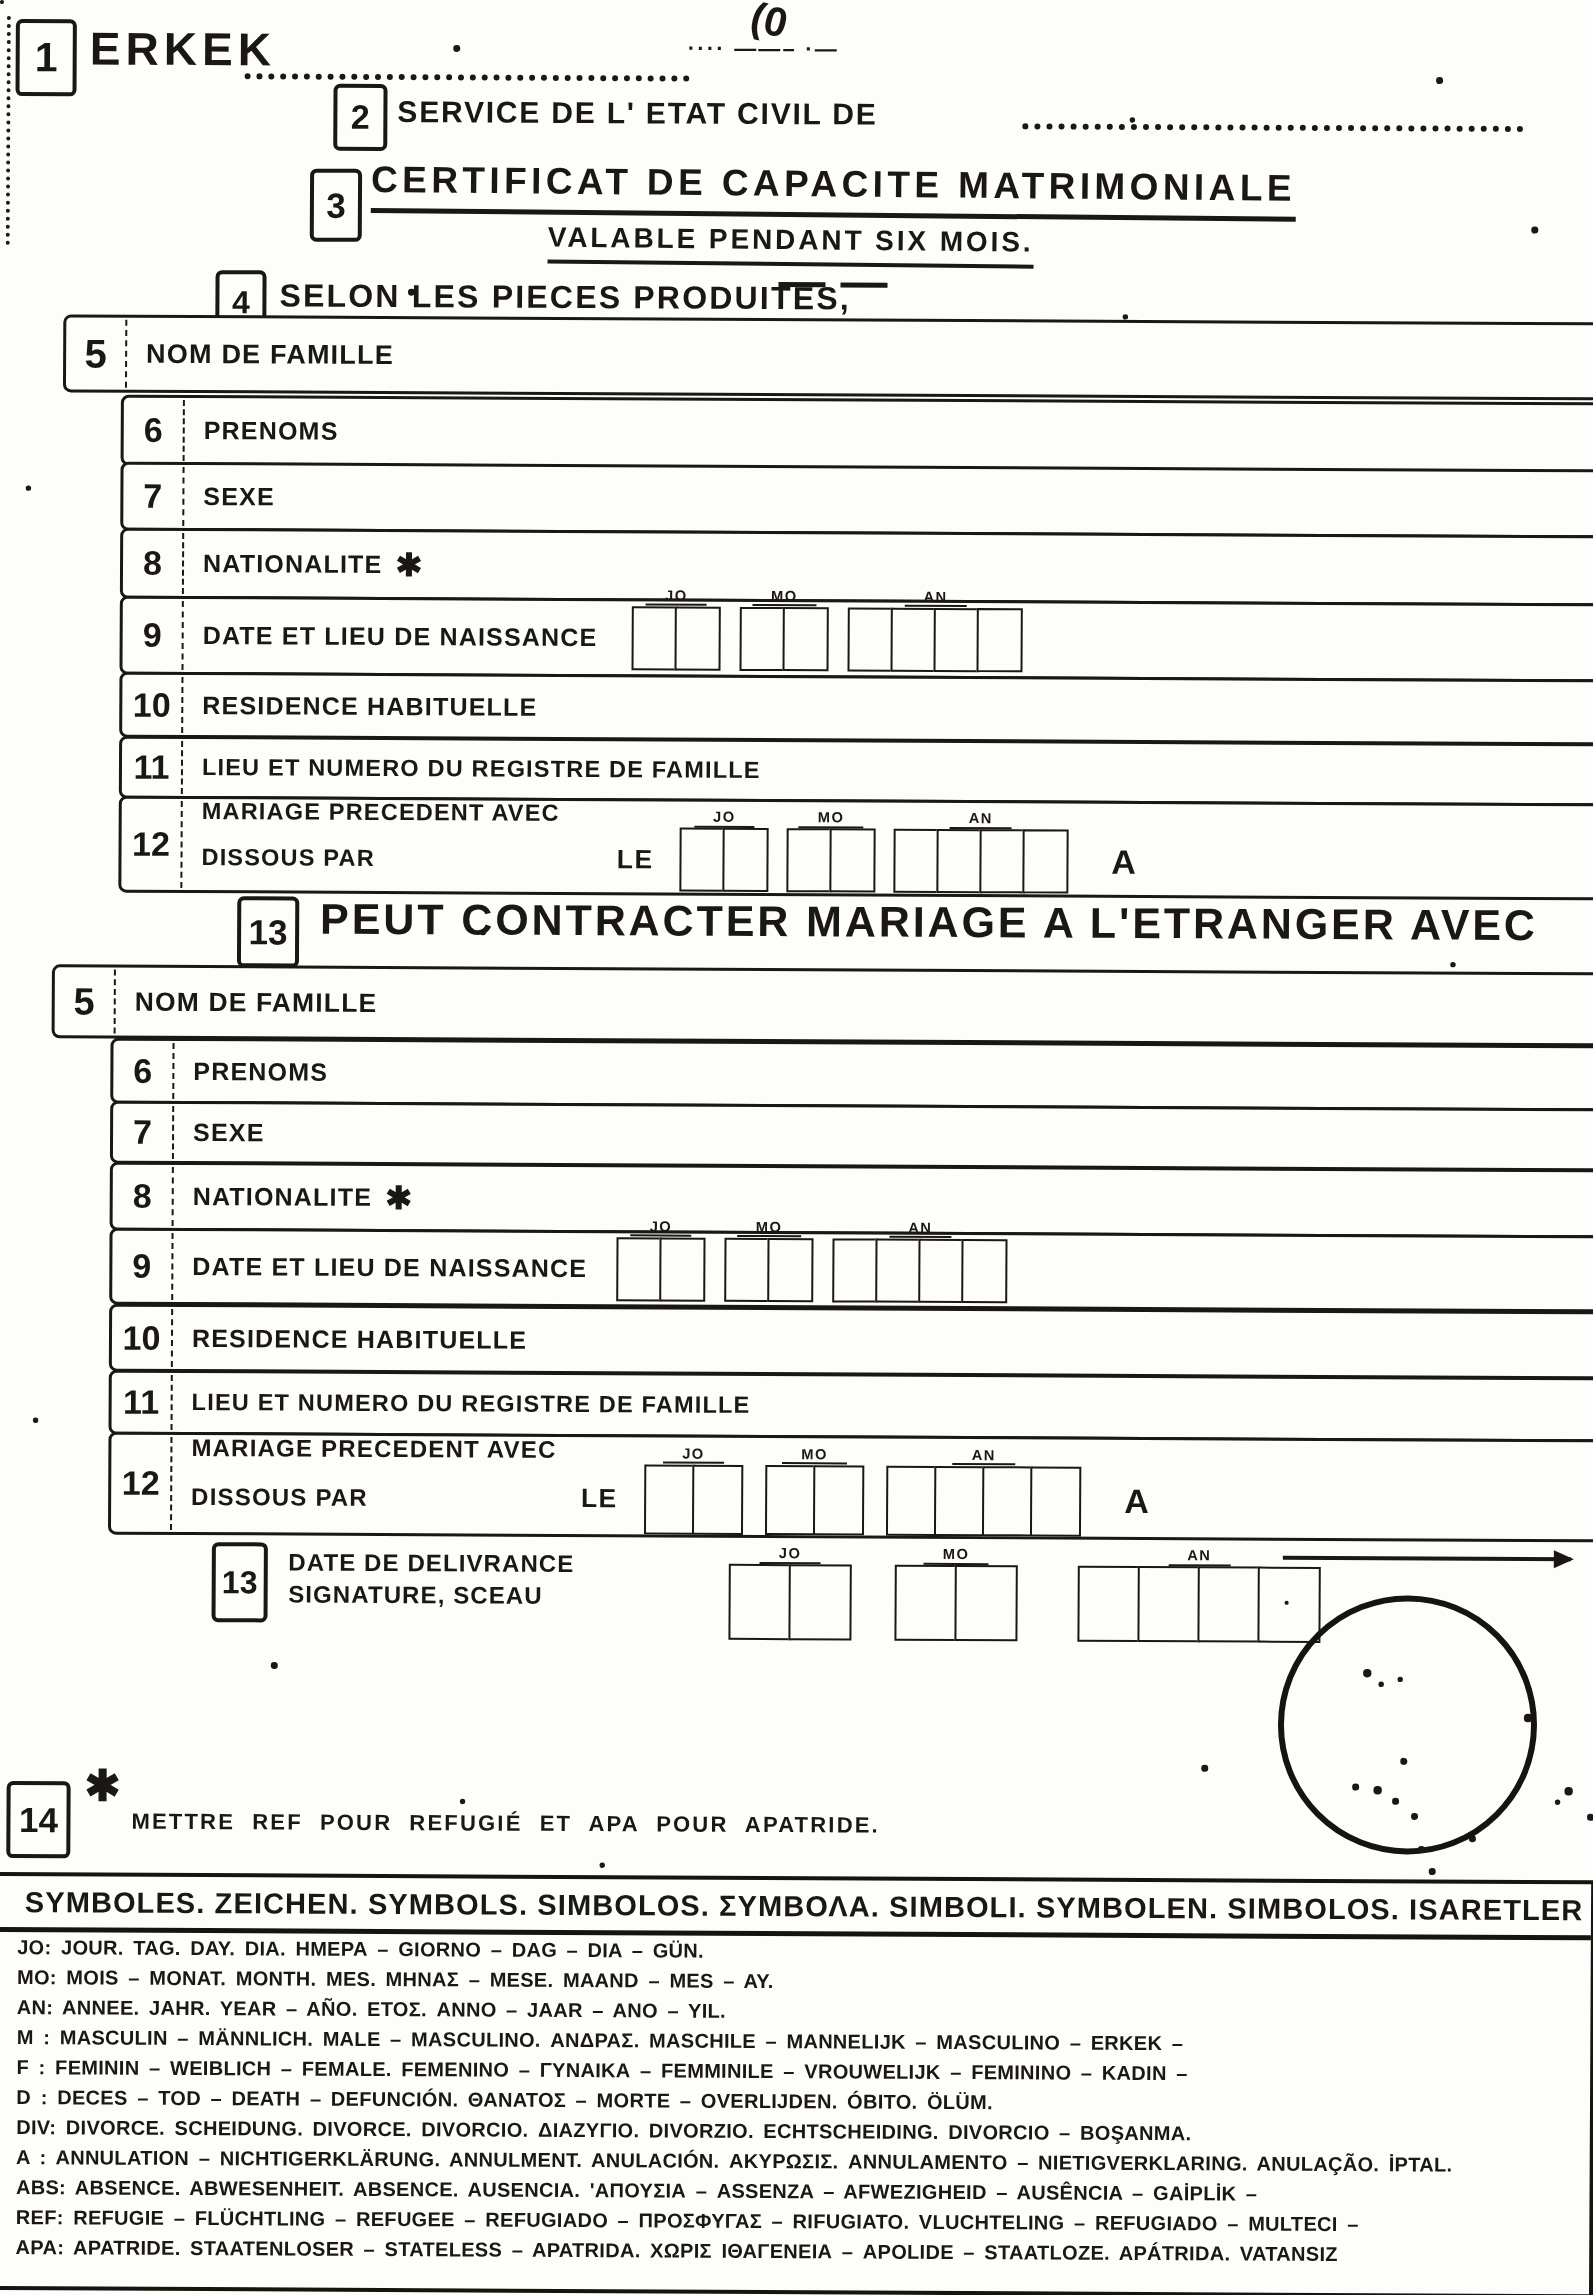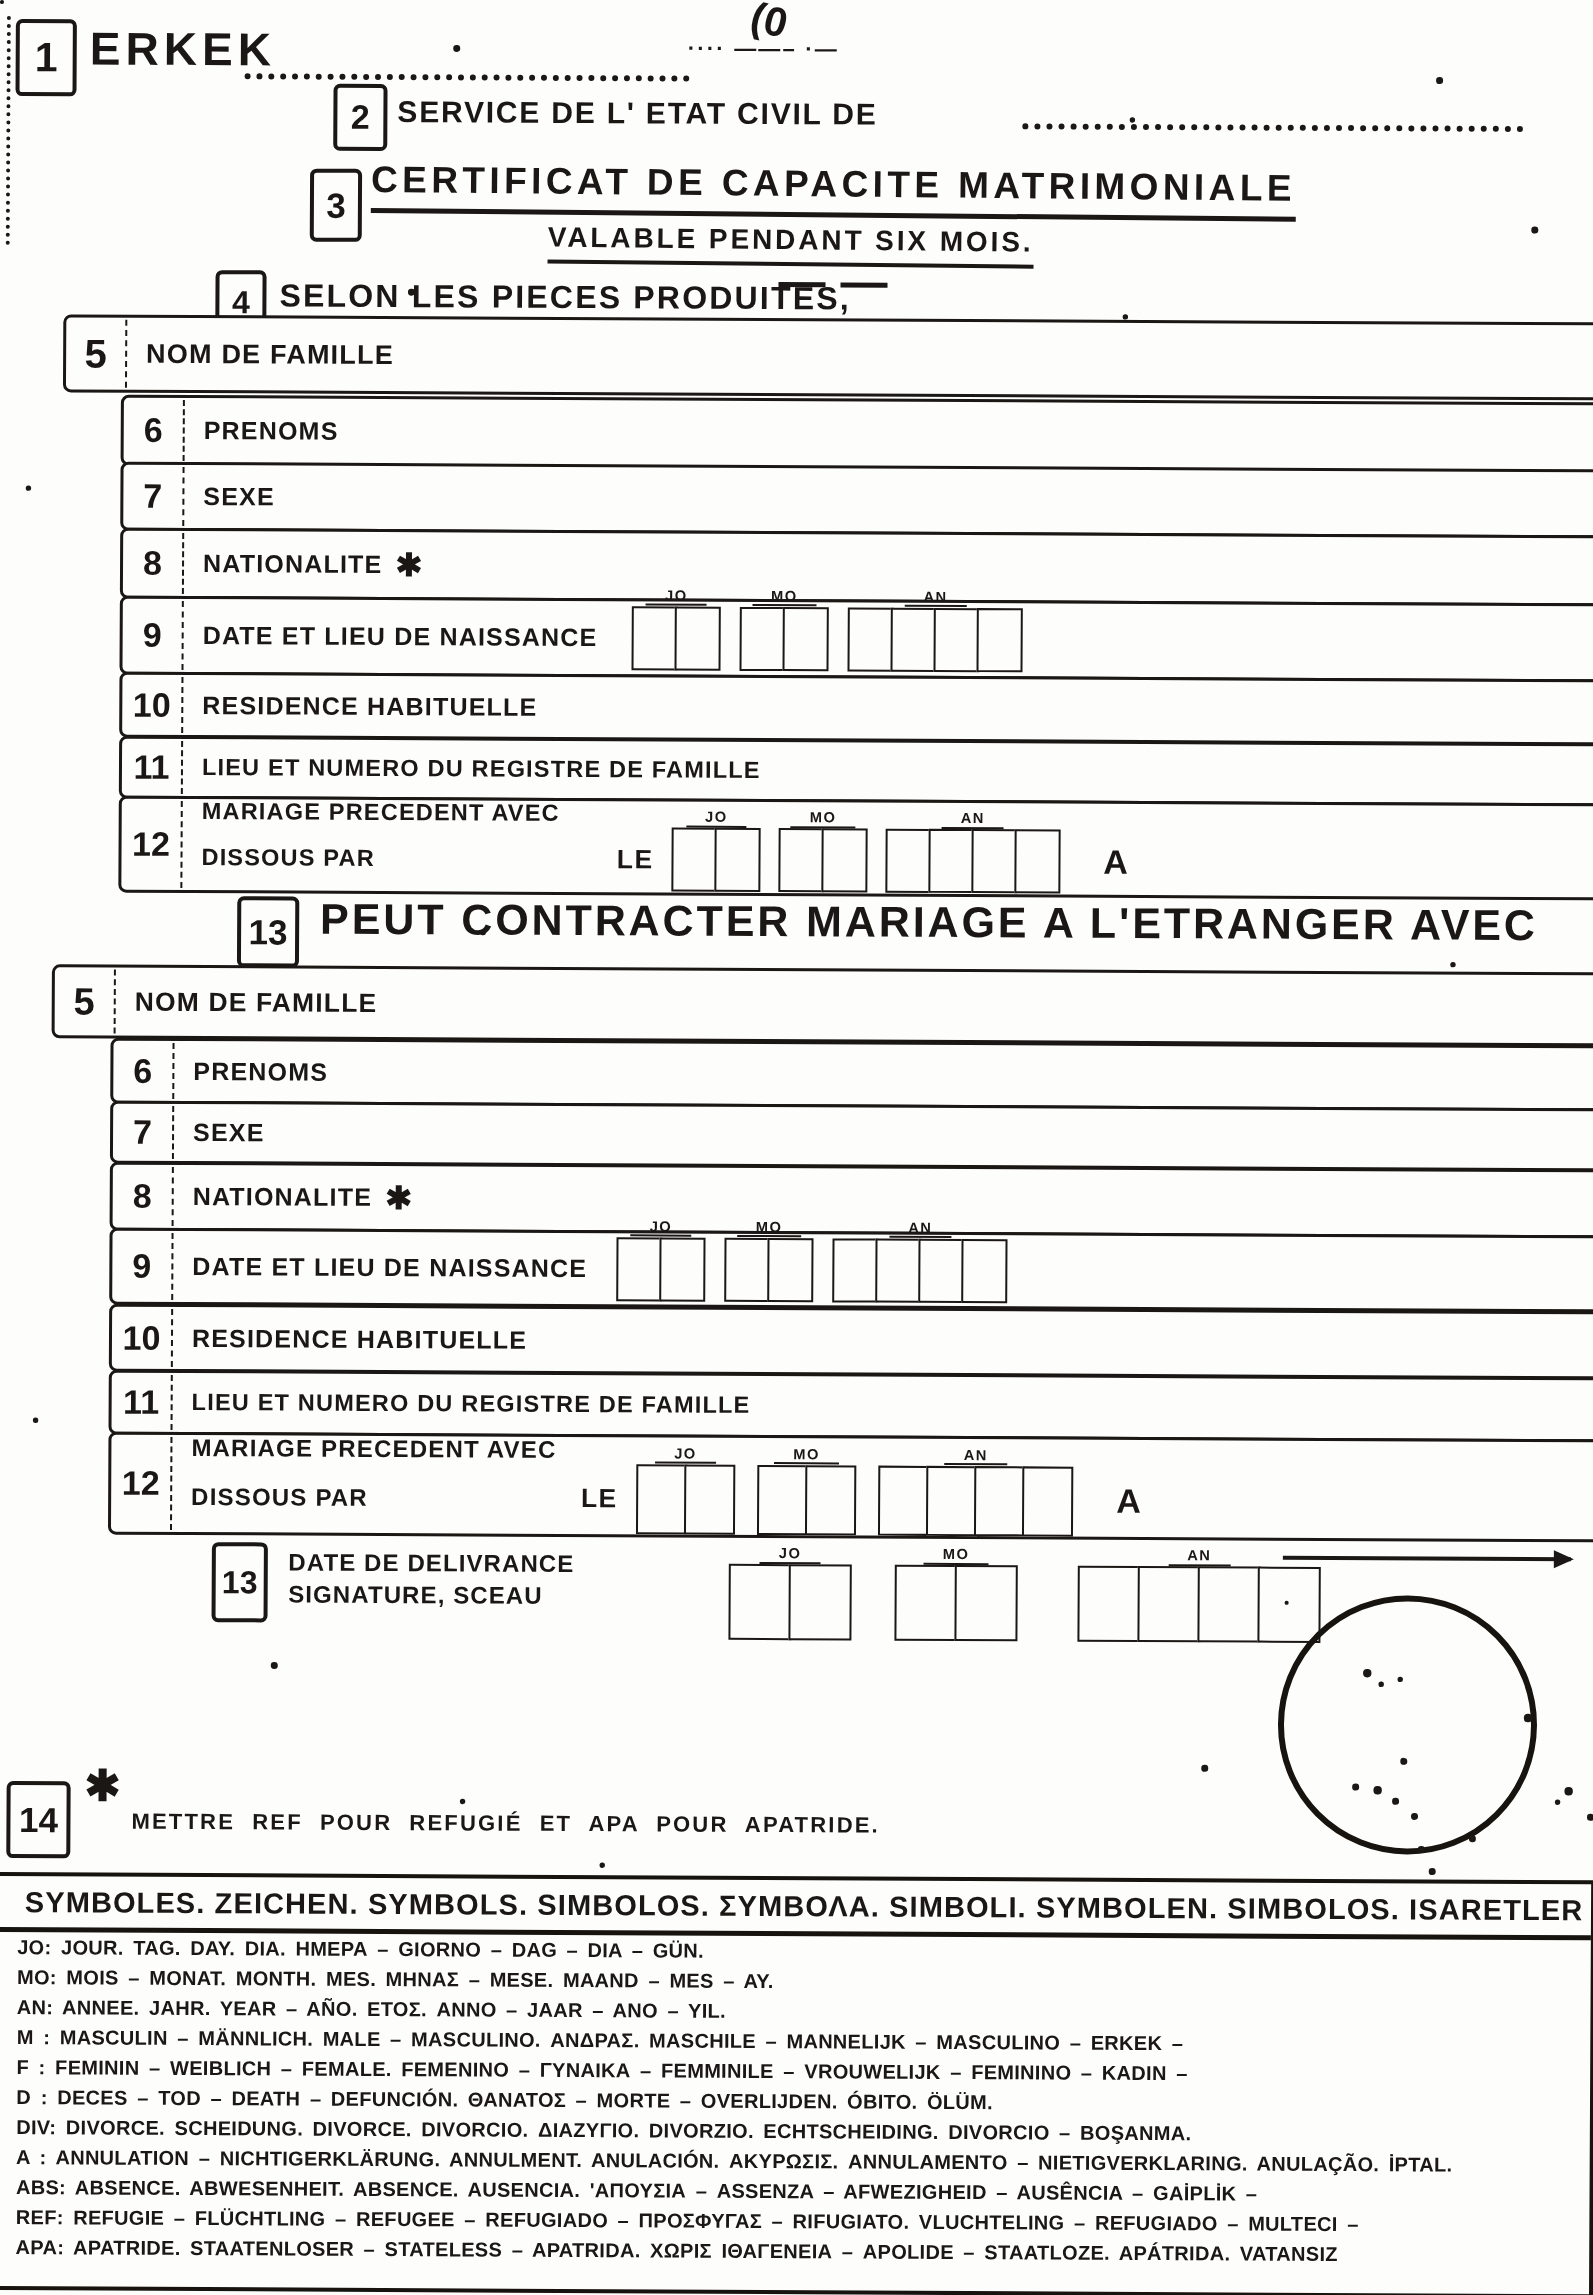--- a/index.html
+++ b/index.html
@@ -18,21 +18,21 @@
   .star{font-size:32px;font-weight:bold;margin-left:13.2px;line-height:0;}
   
   .dgroup{position:relative;display:flex;}
   .dlab{position:absolute;top:-19px;left:50%;transform:translateX(-50%);
         font-size:14.7px;font-weight:bold;letter-spacing:1.5px;border-bottom:2.9px solid #1a1714;padding:0 19px 0.7px;}
   .cell{width:42px;height:60px;border:2.9px solid #1a1714;background:#fdfdfb;}
   .cell + .cell{margin-left:-2.9px;}
   .cellL{width:59px;height:72px;}
   .r12body{flex:1;display:flex;flex-direction:column;justify-content:space-between;padding:7.3px 0 8.8px 19px;}
   .r12line2{display:flex;align-items:center;}
-  .le{font-size:26.4px;font-weight:bold;margin-right:18px;letter-spacing:1.5px;}
+  .le{font-size:26.4px;font-weight:bold;margin-right:26px;letter-spacing:1.5px;}
   .aft{font-size:34px;font-weight:bold;margin-left:43px;}
   
   .dotfill{position:absolute;height:0;border-bottom:6.6px dotted #1a1714;}
   .vdots{position:absolute;width:0;border-left:4.4px dotted #1a1714;}
   
   .h-label{position:absolute;font-weight:bold;white-space:nowrap;}
   .title-underline{border-bottom:5.1px solid #1a1714;padding-bottom:7.3px;}
   .sub-underline{border-bottom:4.4px solid #1a1714;padding-bottom:5.9px;}
   .subdash{position:absolute;width:47px;height:5.1px;background:#1a1714;box-shadow:62px 0 0 #1a1714;}
   

